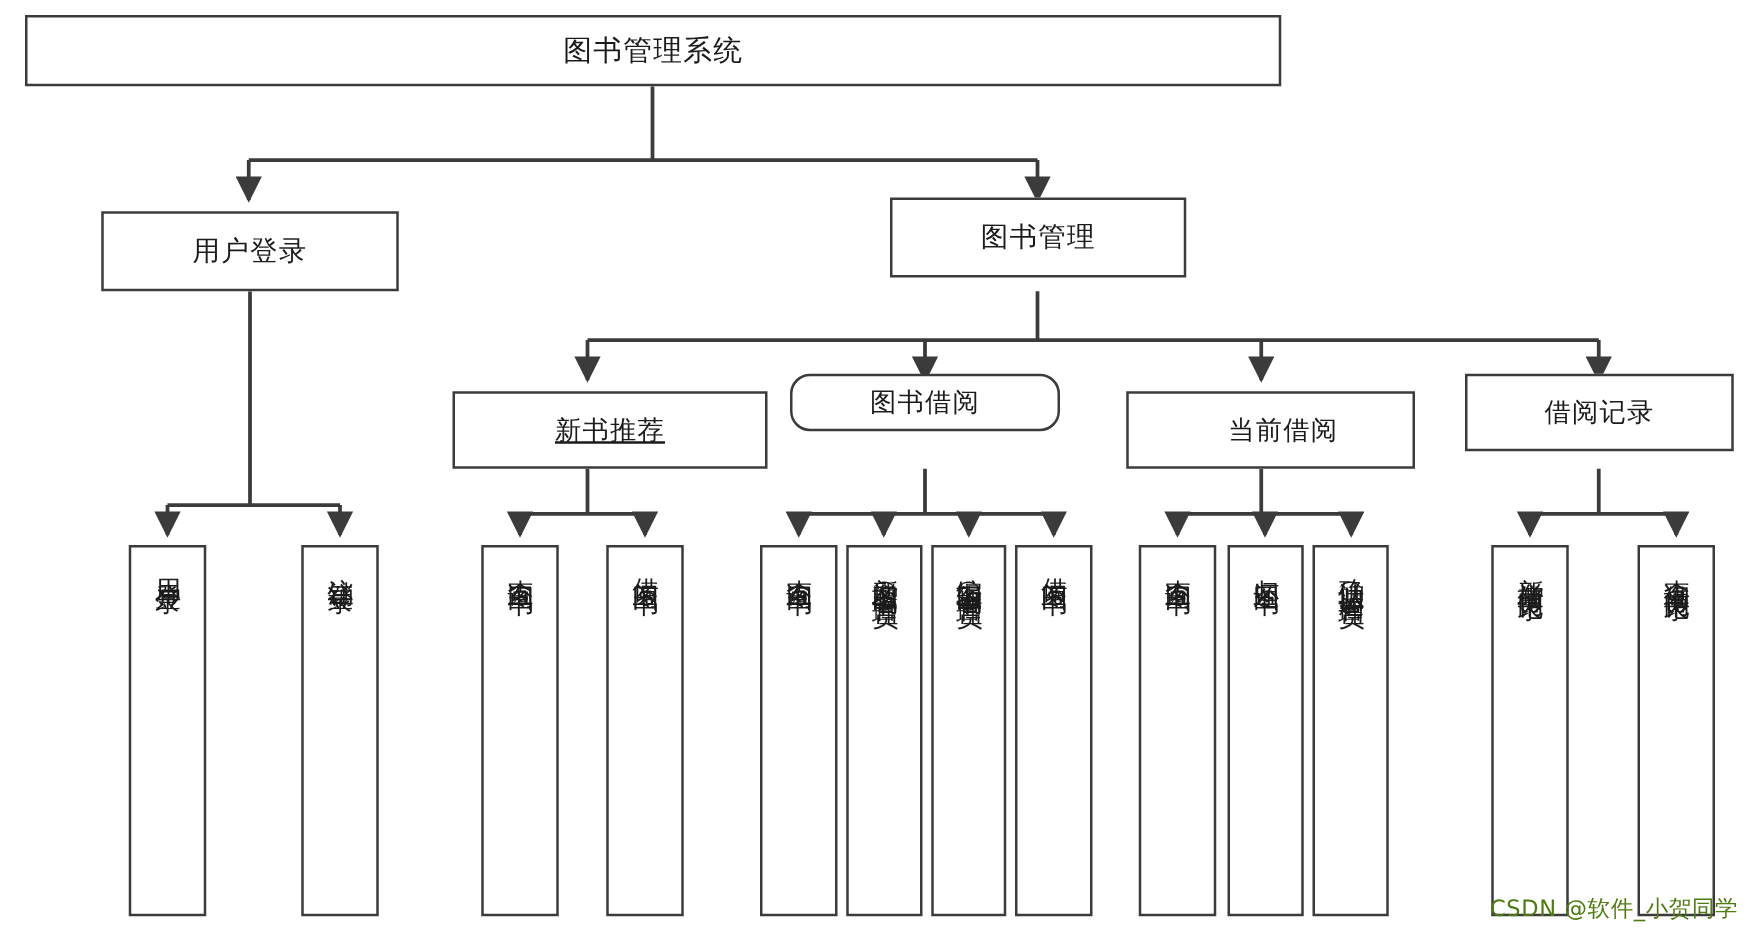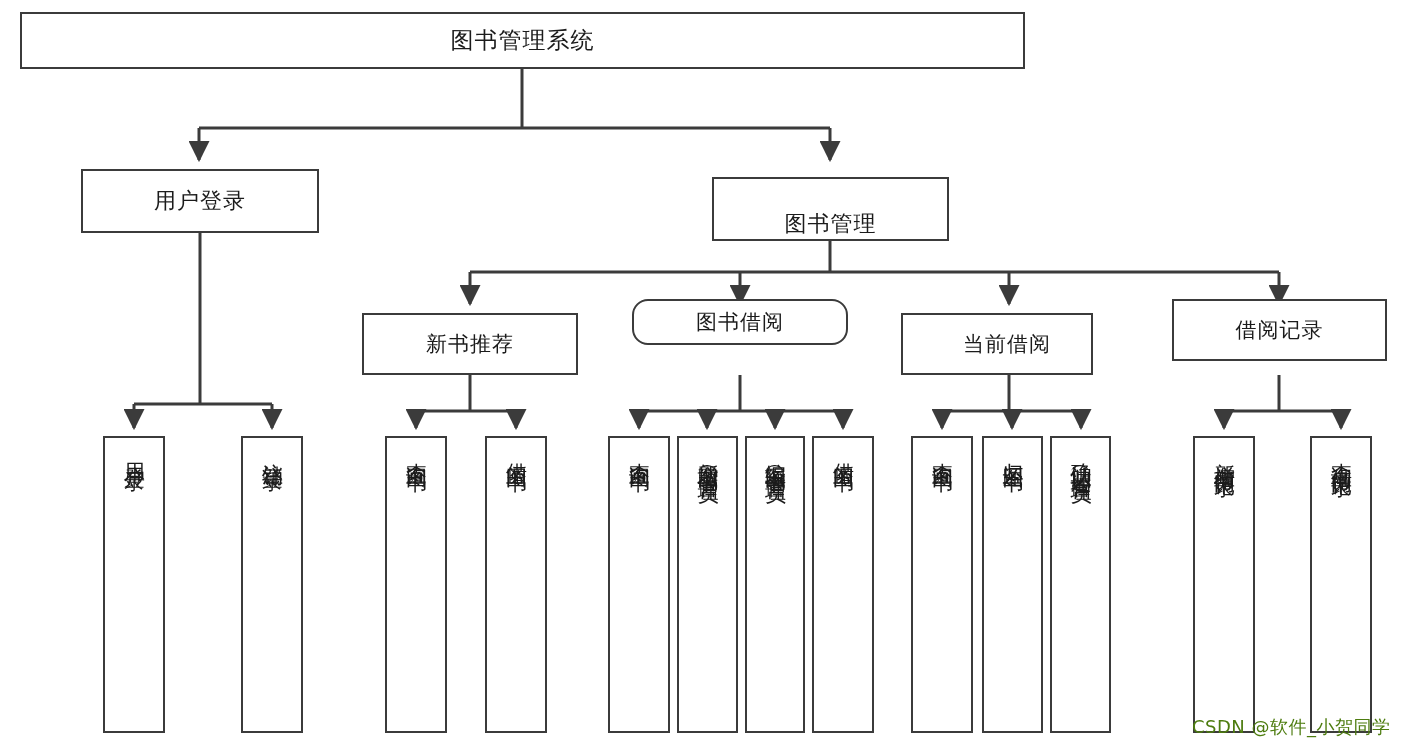--- a/index.html
+++ b/index.html
@@ -127,31 +127,31 @@
     </g>
   </svg>
 
   <div class="node root" id="node-root" style="left: 20px; top: 12px; width: 1005px; height: 57px;">
     <span class="htext">图书管理系统</span>
   </div>
 
   <div class="node lvl2" style="left: 81px; top: 169px; width: 238px; height: 64px;">
     <span class="htext">用户登录</span>
   </div>
-  <div class="node lvl2" style="left: 712px; top: 177px; width: 237px; height: 64px; align-items: flex-end;">
+  <div class="node lvl2" style="left: 712px; top: 158px; width: 237px; height: 64px;">
     <span class="htext">图书管理</span>
   </div>
 
-  <div class="node lvl3" style="left: 362px; top: 313px; width: 216px; height: 62px;">
+  <div class="node lvl3" style="left: 362px; top: 313px; width: 252px; height: 62px; text-decoration: underline;">
     <span class="htext">新书推荐</span>
   </div>
   <div class="node lvl3" style="left: 632px; top: 299px; width: 216px; height: 46px; border-radius: 16px;">
     <span class="htext">图书借阅</span>
   </div>
-  <div class="node lvl3" style="left: 901px; top: 313px; width: 192px; height: 62px; padding-left: 20px;">
+  <div class="node lvl3" style="left: 901px; top: 313px; width: 231px; height: 62px; padding-left: 20px;">
     <span class="htext">当前借阅</span>
   </div>
   <div class="node lvl3" style="left: 1172px; top: 299px; width: 215px; height: 62px;">
     <span class="htext">借阅记录</span>
   </div>
 
   <div class="node leaf" style="left: 103px; top: 436px; width: 62px; height: 297px;">
     <span class="vtext">用户登录</span>
   </div>
   <div class="node leaf" style="left: 241px; top: 436px; width: 62px; height: 297px;">

